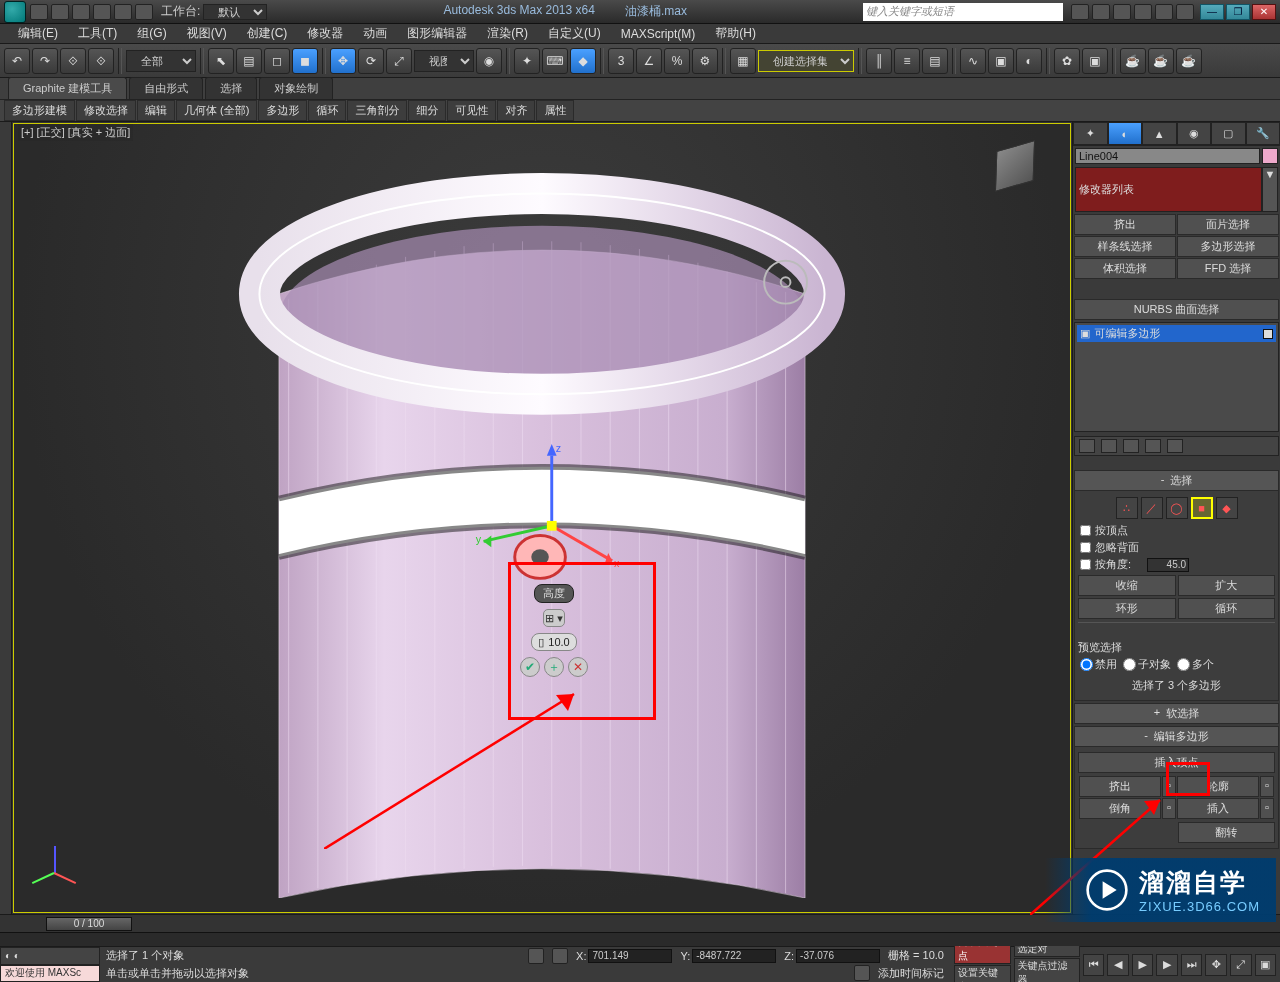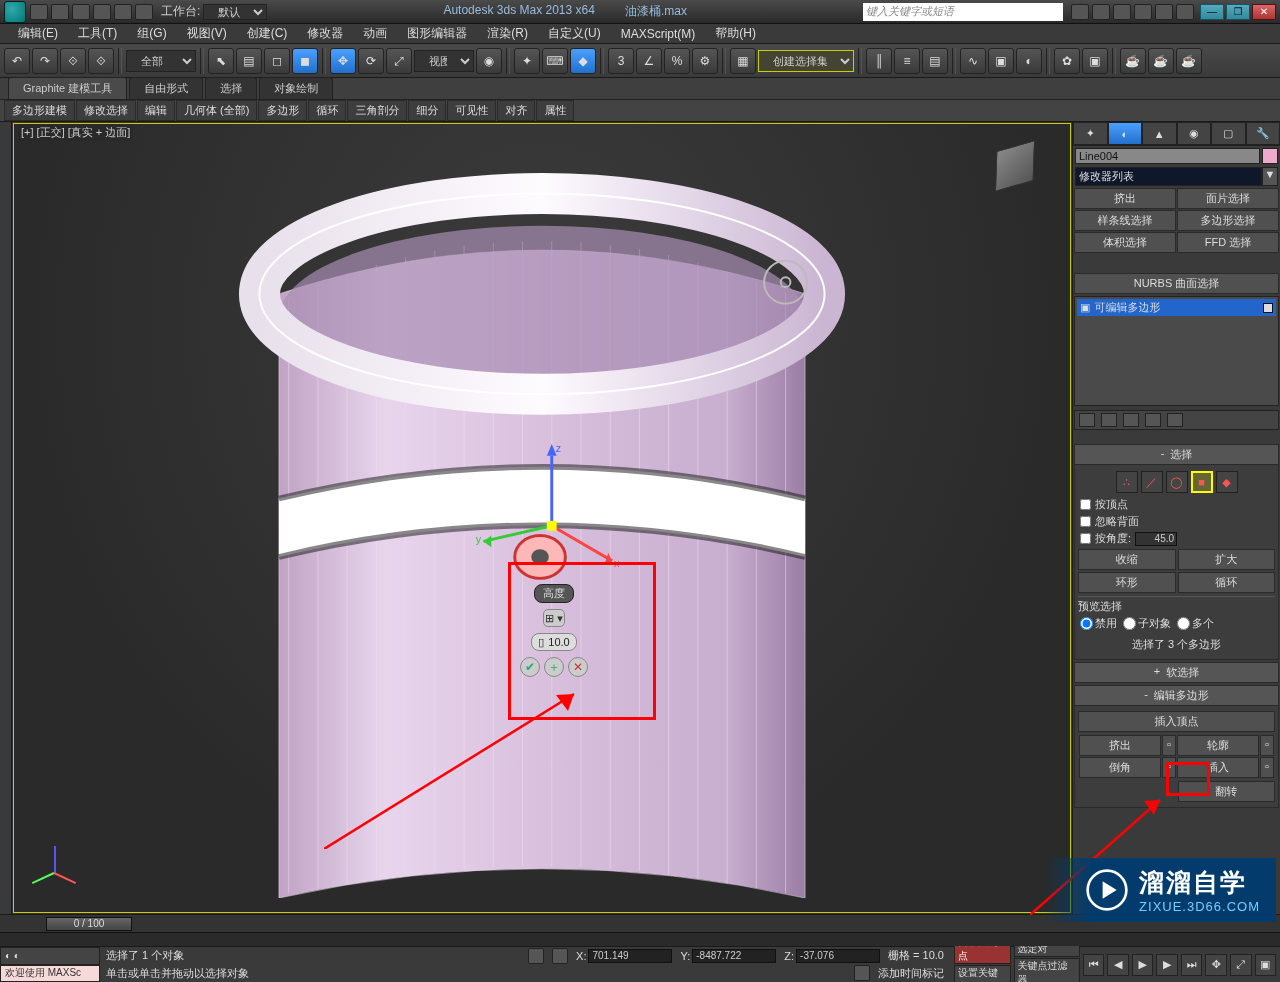--- a/index.html
+++ b/index.html
@@ -76,40 +76,40 @@
   
   
   .cmdpanel { width: 208px; background: #3a3a3a; border-left: 1px solid #1a1a1a; display: flex; flex-direction: column; font-size:11px; overflow:hidden;}
   .cmd-tabs { height: 24px; display: flex; background: #333; border-bottom:1px solid #222;}
   .cmd-tabs span { flex: 1; display:flex; align-items:center; justify-content:center; border:1px solid #222; background:#444; font-size:11px;}
   .cmd-tabs span.mod { background:linear-gradient(#4aa0ff,#2170cc); }
   .cmd-obj-name { display:flex; padding:2px;}
   .cmd-obj-name input { flex:1; background:#888; border:1px solid #222; color:#111; font-size:11px; height:16px; padding:0 3px;}
   .cmd-obj-name .swatch { width:16px; height:16px; background:#eac; border:1px solid #222; margin-left:2px;}
   .cmd-modlist-label { display:flex; padding:1px 2px;}
-  .cmd-modlist-label span { flex:1; background:#0f172a; border:1px solid #222; padding:1px 3px;}
+  .cmd-modlist-label span { flex:1; background:#7f1d1d; border:1px solid #222; padding:14px 3px;}
   .cmd-modlist-label .dd { width:16px; background:#555; border:1px solid #222; text-align:center;}
   .cmd-btn-grid { display:grid; grid-template-columns:1fr 1fr; gap:1px; padding:1px;}
   .cmd-btn-grid span { background:#505050; border:1px solid #2a2a2a; text-align:center; padding:2px 0; font-size:11px;}
   .cmd-btn-grid .full { grid-column:1/3;margin-top:19px; }
   .mod-stack { height:110px; background:#4a4a4a; border:1px solid #222; margin:1px; padding:2px;}
   .mod-stack .mod-item { display:flex; align-items:center; gap:4px; background:#2266cc; padding:1px 3px;}
   .mod-stack .mod-item .box { width:10px; height:10px; border:1px solid #111; background:#ddd;}
   .stack-tools { height:20px; background:#444; border:1px solid #222; display:flex; align-items:center; gap:6px; padding:0 4px; margin:3px 1px;}
   .stack-tools span { width:16px; height:14px; background:#555; border:1px solid #222;}
   .rollout { margin:1px; }
   .rollout-head { background:#555; border:1px solid #2a2a2a; padding:2px 4px; text-align:center; display:flex; justify-content:center; gap:6px;}
   .rollout-body { background:#3d3d3d; border:1px solid #2a2a2a; border-top:none; padding:3px;}
   .subobj-row { display:flex; justify-content:center; gap:3px; padding:3px 0;}
   .subobj-row span { width:22px; height:22px; border:1px solid #222; background:#444; display:flex; align-items:center; justify-content:center;}
   .subobj-row .sel { border:2px solid #ff0; background:#663; }
   .subobj-row .red { color:#f55; }
   .chk-row { display:flex; align-items:center; gap:4px; padding:1px 2px;}
   .chk-row input[type=checkbox]{ width:11px; height:11px; }
-  .chk-row .spinner { width:42px; height:14px; background:#333; border:1px solid #111; text-align:right; padding-right:2px; font-size:10px; color:#ccc;}
+  .chk-row .spinner { width:42px; height:14px; background:#333; border:1px solid #111; text-align:right; padding-right:2px; font-size:10px; color:#ccc;margin-left:12px;}
   .two-btn { display:grid; grid-template-columns:1fr 1fr; gap:2px; margin:2px 0;}
   .two-btn span { background:#505050; border:1px solid #2a2a2a; text-align:center; padding:2px 0;}
   .radio-row { display:flex; gap:6px; padding:2px; align-items:center;}
   .radio-row label { display:flex; align-items:center; gap:2px;}
   .sel-info { text-align:center; padding:4px 0; color:#ddd;}
   .ep-grid { display:grid; grid-template-columns:1fr 14px 1fr 14px; gap:1px; padding:1px;}
   .ep-grid span { background:#505050; border:1px solid #2a2a2a; text-align:center; padding:2px 0; font-size:11px;}
   .ep-grid .sq { padding:2px 0; }
   
   .redbox2 { position:absolute; right:70px; top:762px; width:44px; height:34px; border:3px solid #f00; z-index:50; pointer-events:none;}
@@ -447,21 +447,21 @@
             <span class="spinner">45.0</span>
           </div>
         <div class="two-btn">
             <span>收缩</span>
             <span>扩大</span>
           </div>
         <div class="two-btn">
             <span>环形</span>
             <span>循环</span>
           </div>
-        <div style="border-top:1px solid #555; margin-top:3px; padding-top:2px; font-size:11px;">预览选择</div>
+        <div style="border-top:1px solid #555; margin-top:3px; padding-top:17px; font-size:11px;">预览选择</div>
         <div class="radio-row">
           <label>
               <input type="radio" checked="" style=""> 
               <span>禁用</span>
             </label>
           <label>
               <input type="radio" style=""> 
               <span>子对象</span>
             </label>
           <label>

